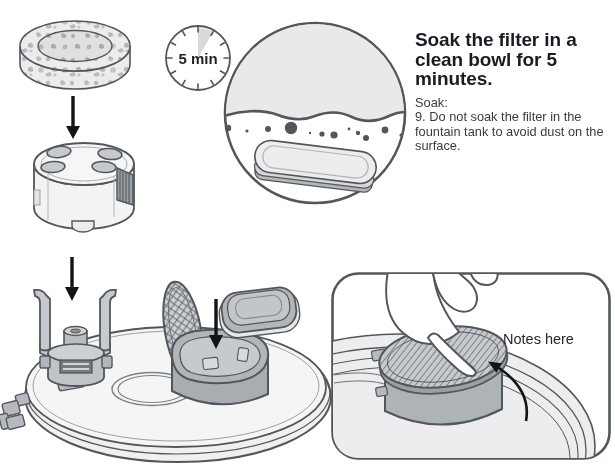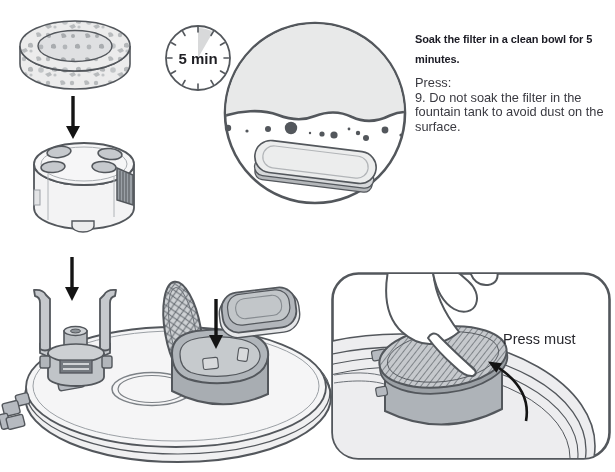--- a/index.html
+++ b/index.html
@@ -3,21 +3,21 @@
 <meta charset="utf-8">
 <style>
   html,body{margin:0;padding:0;background:#fff;}
   #page{
     position:relative;width:615px;height:472px;background:#ffffff;
     font-family:"Liberation Sans",sans-serif;overflow:hidden;
   }
   .abs{position:absolute;}
   .instructions{width:198px;color:#38383e;}
   .instructions h2{
-    margin:0 0 7px 0;font-size:11px;line-height:19.5px;
+    margin:0 0 7px 0;font-size:19px;line-height:19.5px;
     font-weight:bold;color:#1b1b24;letter-spacing:-0.1px;
   }
   .instructions p{margin:0;font-size:12.8px;line-height:14.6px;color:#3a3a41;}
   .press-label{font-size:14.5px;color:#26262c;white-space:nowrap;}
   svg{display:block;}
   svg text{font-family:"Liberation Sans",sans-serif;}
 </style>
 </head>
 <body>
 
@@ -133,21 +133,21 @@
         <rect x="-59" y="4" width="118" height="16" rx="8" fill="#b4b7ba" stroke="#53575c" stroke-width="1.3"></rect>
         <rect x="-60" y="-2" width="120" height="18" rx="9" fill="#d6d8da" stroke="#53575c" stroke-width="1.3"></rect>
         <rect x="-61" y="-20" width="122" height="32" rx="16" fill="#eceded" stroke="#53575c" stroke-width="1.6"></rect>
         <rect x="-53" y="-15" width="106" height="22" rx="11" fill="none" stroke="#b2b5b8" stroke-width="1.2"></rect>
       </g>
     </svg>
   </div>
 
   <div class="abs instructions" style="left:415px;top:30px;">
     <h2>Soak the filter in a clean bowl for 5 minutes.</h2>
-    <p>Press:</p>
+    <p>Soak:</p>
     <p>9. Do not soak the filter in the fountain tank to avoid dust on the surface.</p>
   </div>
 
   <div class="abs" style="left:0px;top:253px;">
     <svg width="335" height="219" viewBox="0 0 335 219">
       <defs>
         <pattern id="crosshatch" patternUnits="userSpaceOnUse" width="8" height="8">
           <rect width="8" height="8" fill="#ced1d4"></rect>
           <path d="M0,8 L8,0 M0,0 L8,8" stroke="#6d7278" stroke-width="1.1"></path>
         </pattern>
@@ -256,16 +256,16 @@
           <path d="M108,64 C118,74 132,88 142,96 Q149,102 143,105 Q135,106 124,95 C114,86 103,74 98,67 Q102,60 108,64 Z"></path>
           <line x1="137" y1="92" x2="144" y2="99" stroke-width="1.2"></line>
         </g>
 
         <g>
           <path d="M196,150 C200,128 188,110 169,97" fill="none" stroke="#141414" stroke-width="2.6"></path>
           <polygon points="158,90.5 172,92.2 166.4,101.8" fill="#141414"></polygon>
         </g>
       </g>
     </svg>
-    <div class="abs press-label" style="left:173px;top:60px;">Press must</div>
+    <div class="abs press-label" style="left:173px;top:60px;">Notes here</div>
   </div>
 
 </div>
 
 </body></html>

